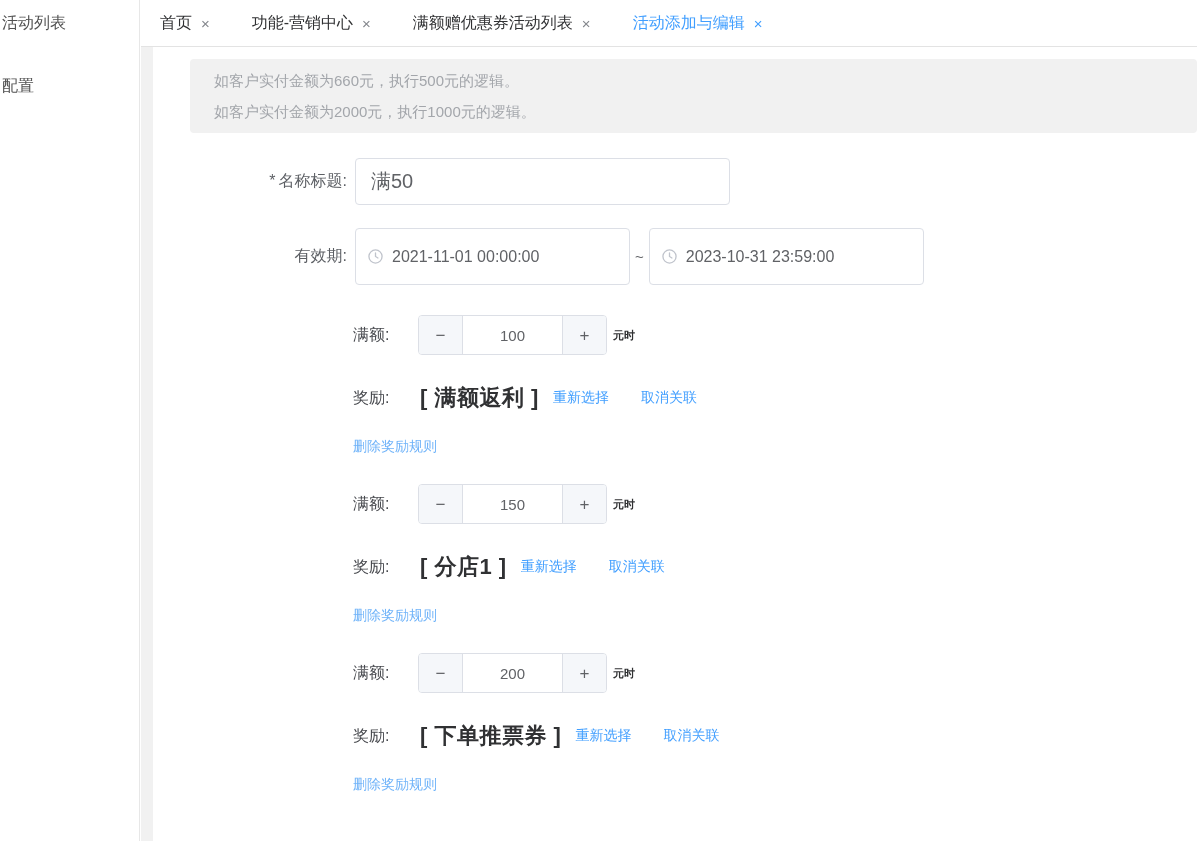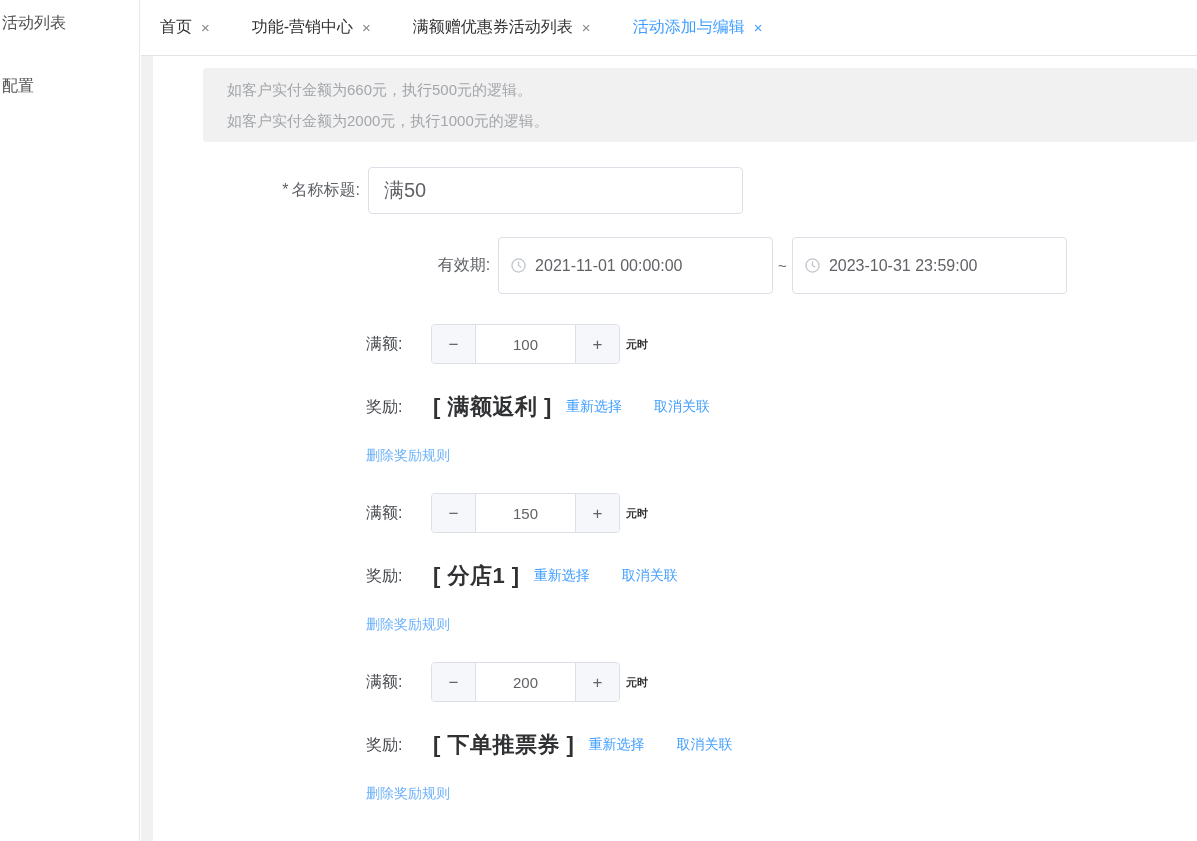--- a/index.html
+++ b/index.html
@@ -8,46 +8,46 @@
 
   
   .sidebar{position:absolute;left:0;top:0;width:140px;height:100%;background:#fff;
            border-right:1px solid #e7e7e7;box-sizing:border-box;padding-top:12px;}
   .side-item{font-size:16px;color:#515151;padding-left:2px;height:22px;line-height:22px;
              margin-bottom:41px;cursor:pointer;}
 
   
   .main{position:absolute;left:141px;top:0;right:0;bottom:0;display:flex;flex-direction:column;}
 
-  .tabbar{height:56px;flex:none;background:#fff;border-bottom:1px solid #e3e3e3;
+  .tabbar{height:47px;flex:none;background:#fff;border-bottom:1px solid #e3e3e3;
           display:flex;align-items:center;padding-left:19px;box-sizing:border-box;text-align:right;}
   .tab{display:flex;align-items:center;margin-right:42px;font-size:16px;color:#303133;cursor:pointer;white-space:nowrap;}
   .tab-close{margin-left:9px;font-size:15px;color:#83868c;line-height:1;}
   .tab.active{color:#409eff;}
   .tab.active .tab-close{color:#409eff;}
 
-  .body{flex:1;display:flex;min-height:0;gap:13px;}
+  .body{flex:1;display:flex;min-height:0;}
   .gutter{width:12px;flex:none;background:#f1f1f1;}
   .content{flex:1;background:#fff;padding-left:37px;box-sizing:border-box;overflow:hidden;}
 
   
   .notice{margin-top:12px;background:#f1f1f1;border-radius:4px;padding:6px 20px 6px 24px;}
   .notice-line{font-size:15px;color:#a3a6ab;line-height:31px;}
 
   
   .form-row{display:flex;align-items:center;}
   .form-label{width:157px;flex:none;text-align:right;font-size:16px;color:#5c5f64;}
   .required{margin-right:3px;color:#5c5f64;}
 
   .name-row{margin-top:25px;}
   .text-input{margin-left:8px;width:375px;height:47px;border:1px solid #dcdfe6;border-radius:4px;
               font-size:20px;color:#606266;padding:0 15px;box-sizing:border-box;outline:none;
               background:#fff;font-family:inherit;}
 
-  .date-row{margin-top:23px;justify-content:center;}
+  .date-row{margin-top:23px;}
   .date-input{margin-left:8px;width:275px;height:57px;border:1px solid #dcdfe6;border-radius:4px;
               display:flex;align-items:center;padding:0 12px;box-sizing:border-box;background:#fff;cursor:pointer;}
   .clock-icon{width:15px;height:15px;margin-right:9px;flex:none;}
   .date-text{font-size:16px;color:#606266;white-space:nowrap;}
   .tilde{margin:0 5px;font-size:15px;color:#606266;}
 
   
   .rule-group{margin-top:27px;}
   .rules-wrap .rule-group:first-child{margin-top:30px;}
   .rule-row{margin-left:163px;display:flex;align-items:center;}

